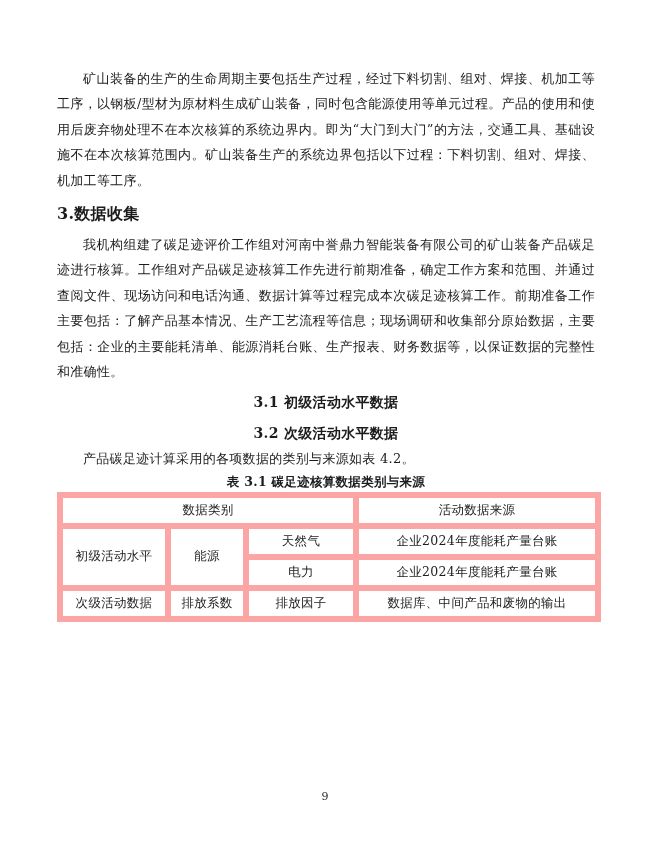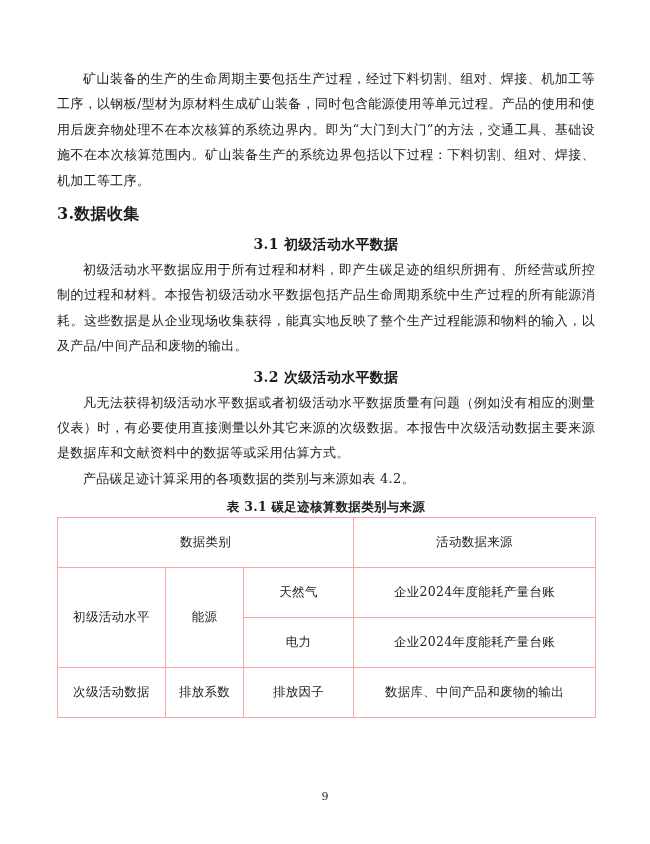--- a/index.html
+++ b/index.html
@@ -43,40 +43,39 @@
     font-size: 14px;
     font-weight: bold;
     line-height: 25px;
     letter-spacing: 0.3px;
     text-align: center;
   }
   .para-gap {
     margin-top: 6px;
   }
   .table-caption {
-    margin-top: 6px;
     font-size: 12.5px;
     font-weight: bold;
     line-height: 20px;
     text-align: center;
     letter-spacing: 0.3px;
   }
   table.data-table {
     width: 538px;
     border-collapse: collapse;
     table-layout: fixed;
     font-size: 12.5px;
     color: #1c1c1c;
   }
   table.data-table td {
-    border: 1px solid #fca5a5;
+    border: 6px solid #fca5a5;
     text-align: center;
     vertical-align: middle;
     height: 25px;
-    padding: 12px 2px;
+    padding: 0 2px;
     letter-spacing: 0.3px;
   }
   .page-footer {
     position: absolute;
     left: 0;
     width: 650px;
     top: 790px;
     text-align: center;
     font-size: 11px;
     color: #2a2a2a;
@@ -85,28 +84,27 @@
 </head>
 <body>
 
 <div class="page">
   <div class="content">
 
     <p class="body-para">矿山装备的生产的生命周期主要包括生产过程，经过下料切割、组对、焊接、机加工等工序，以钢板/型材为原材料生成矿山装备，同时包含能源使用等单元过程。产品的使用和使用后废弃物处理不在本次核算的系统边界内。即为“大门到大门”的方法，交通工具、基础设施不在本次核算范围内。矿山装备生产的系统边界包括以下过程：下料切割、组对、焊接、机加工等工序。</p>
 
     <h2 class="sec-heading">3.数据收集</h2>
 
+    <p class="body-para para-gap">我机构组建了碳足迹评价工作组对河南中誉鼎力智能装备有限公司的矿山装备产品碳足迹进行核算。工作组对产品碳足迹核算工作先进行前期准备，确定工作方案和范围、并通过查阅文件、现场访问和电话沟通、数据计算等过程完成本次碳足迹核算工作。前期准备工作主要包括：了解产品基本情况、生产工艺流程等信息；现场调研和收集部分原始数据，主要包括：企业的主要能耗清单、能源消耗台账、生产报表、财务数据等，以保证数据的完整性和准确性。</p>
 
     <h3 class="sub-heading">3.1 初级活动水平数据</h3>
 
-    <p class="body-para">初级活动水平数据应用于所有过程和材料，即产生碳足迹的组织所拥有、所经营或所控制的过程和材料。本报告初级活动水平数据包括产品生命周期系统中生产过程的所有能源消耗。这些数据是从企业现场收集获得，能真实地反映了整个生产过程能源和物料的输入，以及产品/中间产品和废物的输出。</p>
 
     <h3 class="sub-heading">3.2 次级活动水平数据</h3>
 
-    <p class="body-para">凡无法获得初级活动水平数据或者初级活动水平数据质量有问题（例如没有相应的测量仪表）时，有必要使用直接测量以外其它来源的次级数据。本报告中次级活动数据主要来源是数据库和文献资料中的数据等或采用估算方式。</p>
 
     <p class="body-para">产品碳足迹计算采用的各项数据的类别与来源如表 4.2。</p>
 
     <div class="table-caption">表 3.1 碳足迹核算数据类别与来源</div>
 
     <table class="data-table">
       <colgroup>
         <col style="width:108px">
         <col style="width:78px">
         <col style="width:110px">

